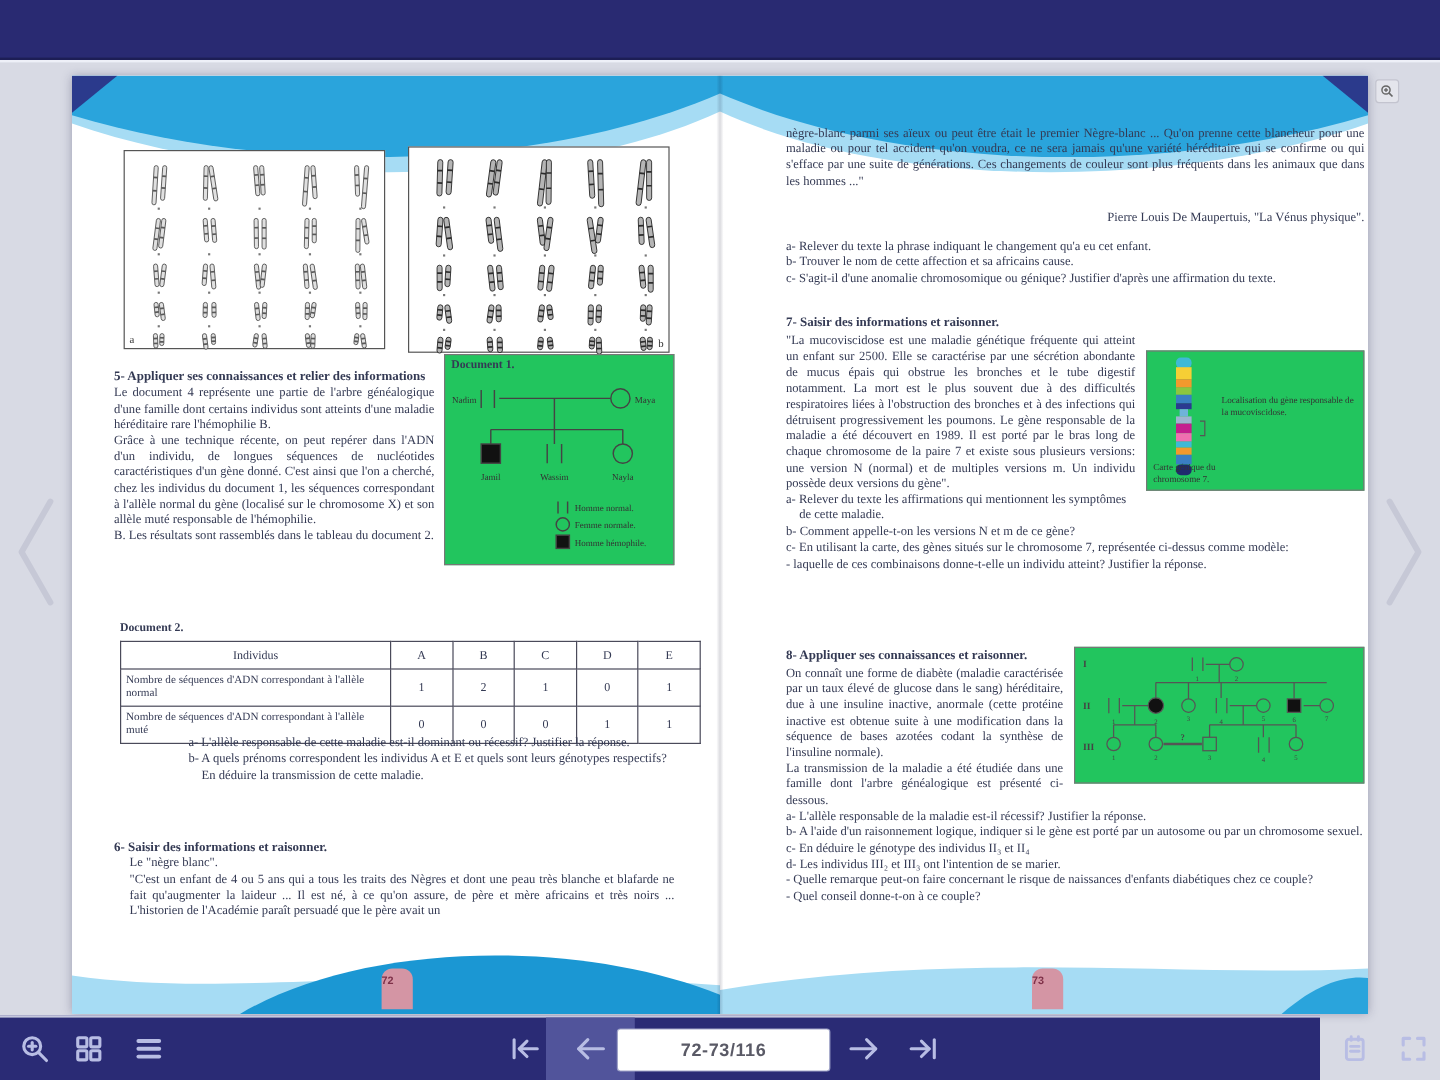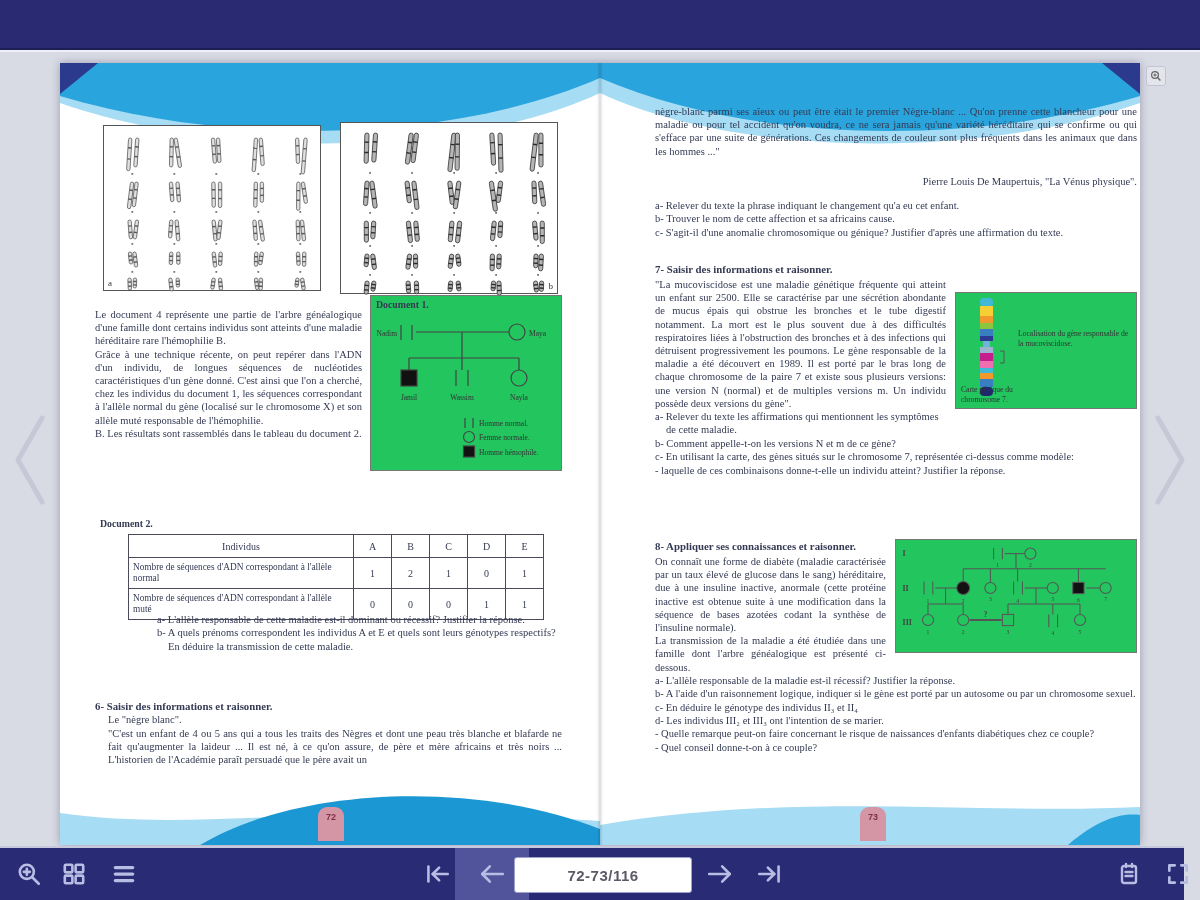--- a/index.html
+++ b/index.html
@@ -2,21 +2,21 @@
 <html><head>
 <meta charset="utf-8">
 <style>
   html,body{margin:0;padding:0;}
   body{width:1200px;height:900px;position:relative;overflow:hidden;
        background:#d8dae4;font-family:"Liberation Serif",serif;color:#343a54;}
 
   
   .topbar{position:absolute;top:0;left:0;width:1200px;height:48px;background:#292a72;
           border-bottom:2px solid #1d1e55;box-shadow:0 2px 0 #eef0f8;}
-  .toolbar{position:absolute;bottom:0;left:0;width:1184px;height:52px;background:#2a2b75;
+  .toolbar{position:absolute;bottom:0;left:0;width:1100px;height:52px;background:#2a2b75;
            border-top:2px solid #c6c8de;}
   .tbtn{position:absolute;top:0;height:52px;display:flex;align-items:center;justify-content:center;cursor:pointer;}
   .tbtn svg{display:block;}
   .tb-stroke{stroke:#b8bde4;fill:none;stroke-width:2.4;stroke-linecap:round;stroke-linejoin:round;}
   .prev-highlight{position:absolute;left:455px;top:0;width:74px;height:52px;background:#51549b;}
   .page-input{position:absolute;left:514px;top:9px;width:172px;height:32px;background:#fff;
               border:1px solid #9fa3c8;border-radius:3px;text-align:center;
               font-family:"Liberation Sans",sans-serif;font-size:15px;font-weight:bold;
               color:#5a5a66;letter-spacing:.5px;}
 
@@ -27,34 +27,34 @@
 
   
   .spread{position:absolute;left:60px;top:63px;width:1080px;height:782px;background:#fff;
           box-shadow:0 0 8px rgba(40,40,80,.35);}
   .page{position:absolute;top:0;width:540px;height:782px;overflow:hidden;}
   .page.left{left:0;} .page.right{left:540px;}
   .spine{position:absolute;left:537px;top:0;width:6px;height:782px;z-index:3;
          background:linear-gradient(90deg,rgba(0,0,30,0) 0%,rgba(0,0,30,.14) 50%,rgba(0,0,30,0) 100%);}
   .wave{position:absolute;left:0;z-index:1;}
   .pagetab{position:absolute;left:258px;bottom:4px;width:26px;height:34px;background:#d495a4;
-           border-radius:9px 9px 0 0;z-index:4;text-align:center;padding-top:5px;box-sizing:border-box;
+           border-radius:9px 9px 0 0;z-index:4;padding-top:5px;box-sizing:border-box;
            font-family:"Liberation Sans",sans-serif;font-size:9px;font-weight:bold;color:#7e3048;}
 
   
   .abs{position:absolute;z-index:2;}
   .bodytxt{font-size:10.5px;line-height:13.2px;text-align:justify;}
   .h{font-weight:bold;font-size:10.8px;line-height:13.4px;}
   .hang{text-indent:-13px;padding-left:13px;}
   .qitem{font-size:10.5px;line-height:13.4px;text-indent:-11px;padding-left:11px;}
   .figbox{border:1px solid #777;background:#22c55e;box-sizing:border-box;}
   .karybox{border:1px solid #555;background:#fff;box-sizing:border-box;position:absolute;z-index:2;}
   .karylab{position:absolute;font-size:9px;color:#333;}
   .doc-title{font-weight:bold;font-size:9.8px;padding:3px 0 0 5px;}
-  table.doc2{border-collapse:collapse;width:416px;table-layout:fixed;margin-left:28px;}
+  table.doc2{border-collapse:collapse;width:484px;table-layout:fixed;}
   table.doc2 th,table.doc2 td{border:1px solid #4a4a5a;font-weight:normal;}
   table.doc2 th{font-size:10px;height:20px;}
   table.doc2 td.lbl{font-size:9.3px;line-height:11px;padding:2px 4px;height:26px;}
   table.doc2 td.val{text-align:center;font-size:10px;}
   .attrib{text-align:right;font-size:10.5px;}
   .float-r{float:right;}
   .fig-chrom{width:182px;height:117px;position:relative;margin:14px 0 4px 9px;}
   .fig-ped8{width:242px;height:114px;position:relative;margin:-16px 0 6px 9px;}
   .fig-label{position:absolute;left:62px;top:36px;width:112px;font-size:7.6px;line-height:9.5px;color:#333;}
   .fig-cap{position:absolute;left:5px;bottom:4px;width:90px;font-size:7.6px;line-height:9.5px;color:#333;}
@@ -666,20 +666,21 @@
             <text x="158" y="26">Maya</text>
             <text x="38" y="90" text-anchor="middle">Jamil</text>
             <text x="91" y="90" text-anchor="middle">Wassim</text>
             <text x="148" y="90" text-anchor="middle">Nayla</text>
             <text x="108" y="116">Homme normal.</text>
             <text x="108" y="130">Femme normale.</text>
             <text x="108" y="145">Homme hémophile.</text>
           </g>
         </svg>
       </div>
+      <div class="h hang">5- Appliquer ses connaissances et relier des informations</div>
       <div class="bodytxt">Le document 4 représente une partie de l'arbre généalogique d'une famille dont certains individus sont atteints d'une maladie héréditaire rare l'hémophilie B.</div>
       <div class="bodytxt">Grâce à une technique récente, on peut repérer dans l'ADN d'un individu, de longues séquences de nucléotides caractéristiques d'un gène donné. C'est ainsi que l'on a cherché, chez les individus du document 1, les séquences correspondant à l'allèle normal du gène (localisé sur le chromosome X) et son allèle muté responsable de l'hémophilie.</div>
       <div class="bodytxt">B. Les résultats sont rassemblés dans le tableau du document 2.</div>
     </div>
 
     <div class="abs" style="left:40px;top:455px;font-weight:bold;font-size:9.8px;">Document 2.</div>
     <div class="abs" style="left:40px;top:471px;">
       <table class="doc2">
         <colgroup>
             <col style="width:225px">

